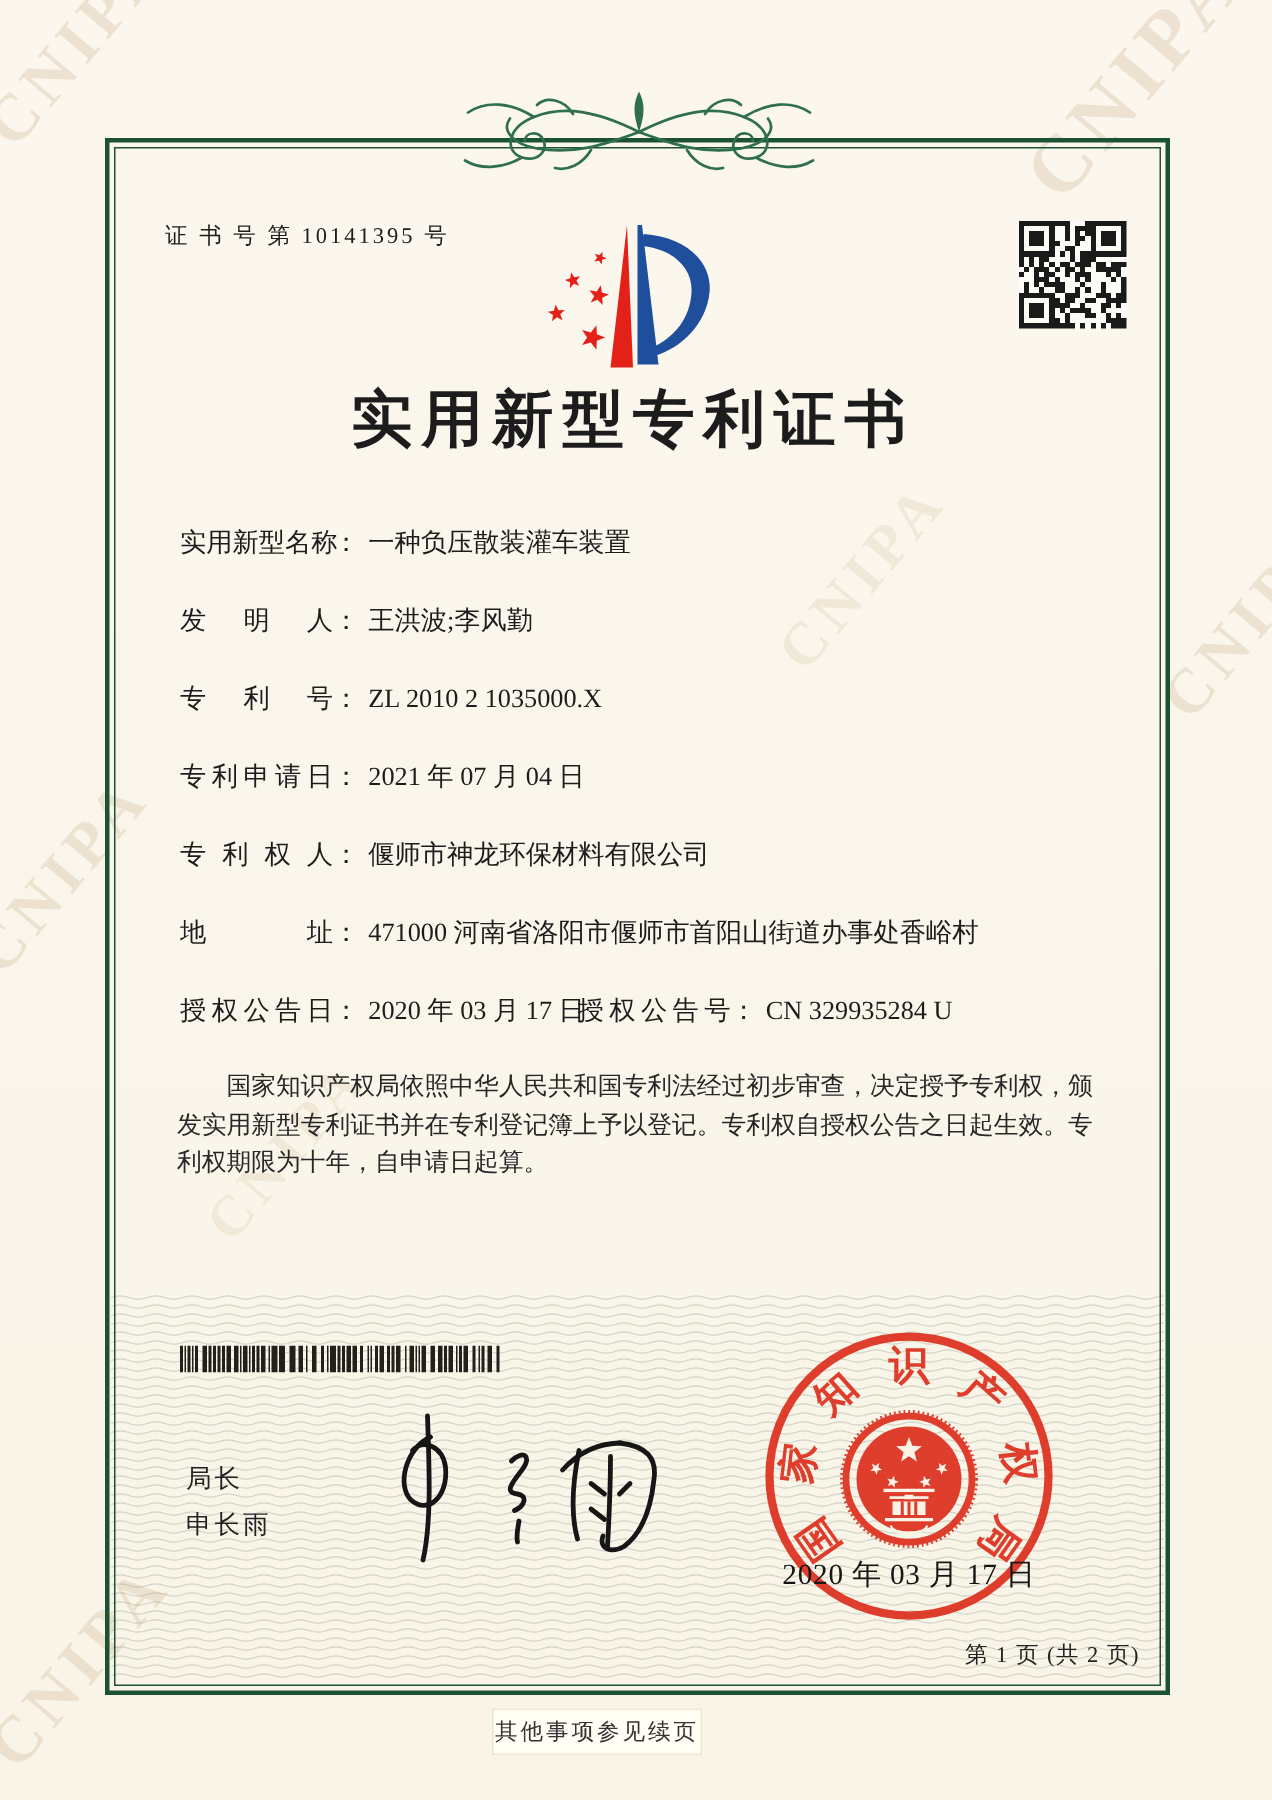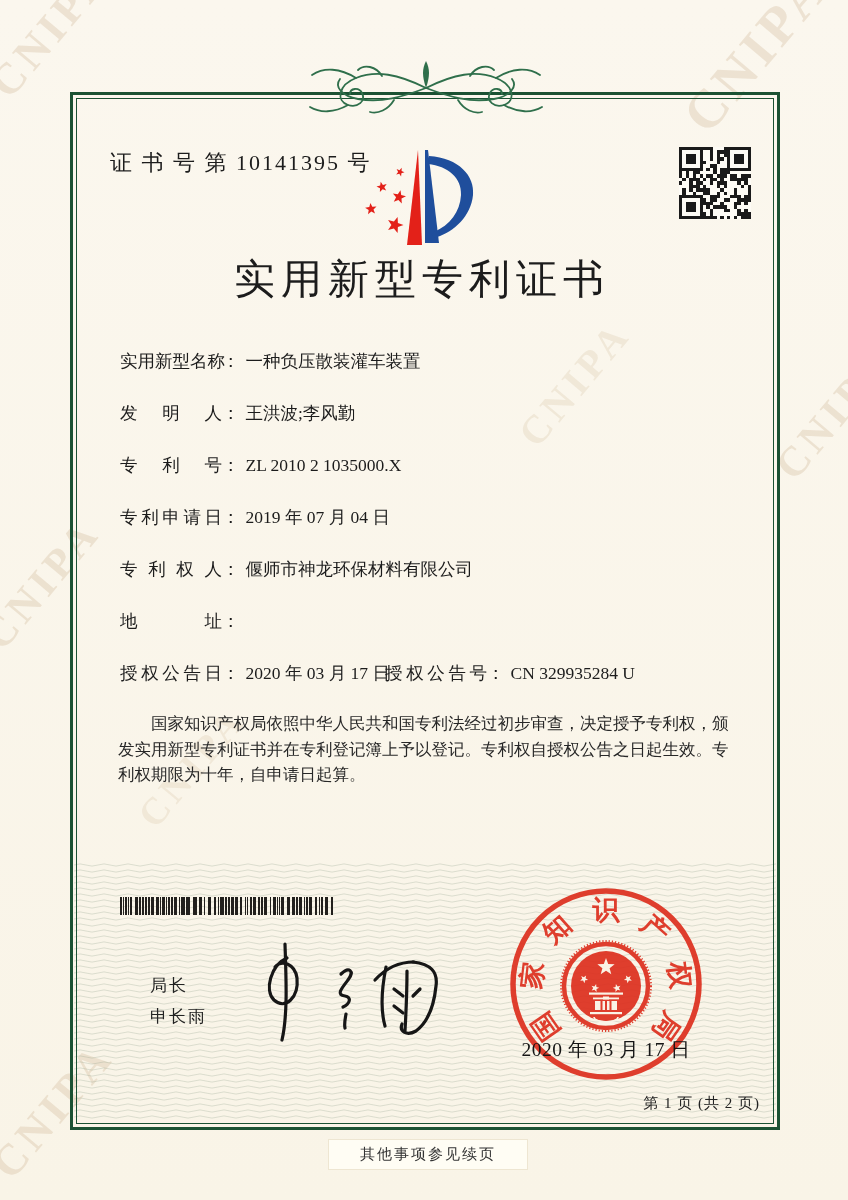--- a/index.html
+++ b/index.html
@@ -18,48 +18,48 @@
   }
   
   .frame{
     left:70px;top:92px;width:704px;height:1032px;
     border:3px solid #1b5233;z-index:5;pointer-events:none;
   }
   .frame::after{
     content:"";position:absolute;inset:3px;border:1px solid #1b5233;
   }
   .ornament{left:298px;top:56px;width:256px;height:64px;z-index:6;}
-  .cert-no{left:110px;top:148px;font-size:22px;letter-spacing:2px;z-index:7;}
+  .cert-no{left:110px;top:148px;font-size:15px;letter-spacing:2px;z-index:7;}
   .logo{left:350px;top:138px;width:142px;height:116px;z-index:7;}
   .qr{left:679px;top:147px;width:72px;height:72px;z-index:7;}
   .title{
     left:70px;top:252px;width:704px;text-align:center;
-    font-size:41px;font-weight:normal;letter-spacing:6px;z-index:7;
+    font-size:41px;font-weight:bold;letter-spacing:6px;z-index:7;
   }
   .fields{left:120px;top:350px;width:620px;z-index:7;font-size:17.5px;line-height:22px;}
   .frow{display:flex;margin-bottom:30px;}
   .jlabel{display:inline-flex;justify-content:space-between;width:102px;flex:none;}
   .colon{margin-right:6px;flex:none;}
   .grant{position:relative;}
   .g-right{position:absolute;left:265px;top:0;display:flex;}
   .paras{left:106px;top:699px;width:638px;z-index:7;font-size:16.5px;line-height:25.5px;color:#272727;}
   .paras p{margin:12px;text-indent:2em;}
   .waves{left:74px;top:862px;width:702px;height:260px;z-index:1;}
   .barcode{left:120px;top:897px;width:216px;height:18px;z-index:3;}
   .signer{left:124px;top:970px;z-index:3;font-family:"Liberation Sans","DejaVu Sans",sans-serif;
-    font-size:17px;line-height:31px;letter-spacing:2px;color:#222;margin-left:26px;}
+    font-size:17px;line-height:31px;letter-spacing:2px;color:#222;}
   .signature{left:235px;top:938px;width:210px;height:106px;z-index:3;}
   .seal{left:508px;top:886px;width:196px;height:196px;z-index:4;}
   .seal-date{
     position:absolute;left:0;top:150px;width:196px;text-align:center;
     font-size:19.5px;color:#151515;letter-spacing:0.5px;z-index:5;
   }
   .page-num{left:70px;top:1094px;width:690px;text-align:right;font-size:15px;z-index:6;color:#222;letter-spacing:1px;}
   .note{
-    left:328px;top:1139px;padding:5px 31px;font-size:15px;letter-spacing:2px;color:#333;
+    left:328px;top:1139px;padding:5px 1px;font-size:15px;letter-spacing:2px;color:#333;
     background:#fffdf4;border:1px solid #eee6d2;z-index:7;
   }
 </style>
 </head>
 <body>
 
 <div class="abs" style="left:0;top:0;width:848px;height:1200px;z-index:0;overflow:hidden;">
   <span class="wm" style="left:-30px;top:4px;font-size:44px;">CNIPA</span>
   <span class="wm" style="left:660px;top:20px;font-size:54px;">CNIPA</span>
   <span class="wm" style="left:756px;top:390px;font-size:42px;">CNIPA</span>
@@ -427,38 +427,39 @@
   </div>
   <div class="frow">
     <span class="jlabel">
         <span>专</span>
         <span>利</span>
         <span>申</span>
         <span>请</span>
         <span>日</span>
       </span>
       <span class="colon">：</span>
-    <span>2019 年 07 月 04 日</span>
+    <span>2021 年 07 月 04 日</span>
   </div>
   <div class="frow">
     <span class="jlabel">
         <span>专</span>
         <span>利</span>
         <span>权</span>
         <span>人</span>
       </span>
       <span class="colon">：</span>
     <span>偃师市神龙环保材料有限公司</span>
   </div>
   <div class="frow">
     <span class="jlabel">
         <span>地</span>
         <span>址</span>
       </span>
       <span class="colon">：</span>
+    <span>471000 河南省洛阳市偃师市首阳山街道办事处香峪村</span>
   </div>
   <div class="frow grant">
     <span class="jlabel">
         <span>授</span>
         <span>权</span>
         <span>公</span>
         <span>告</span>
         <span>日</span>
       </span>
       <span class="colon">：</span>

